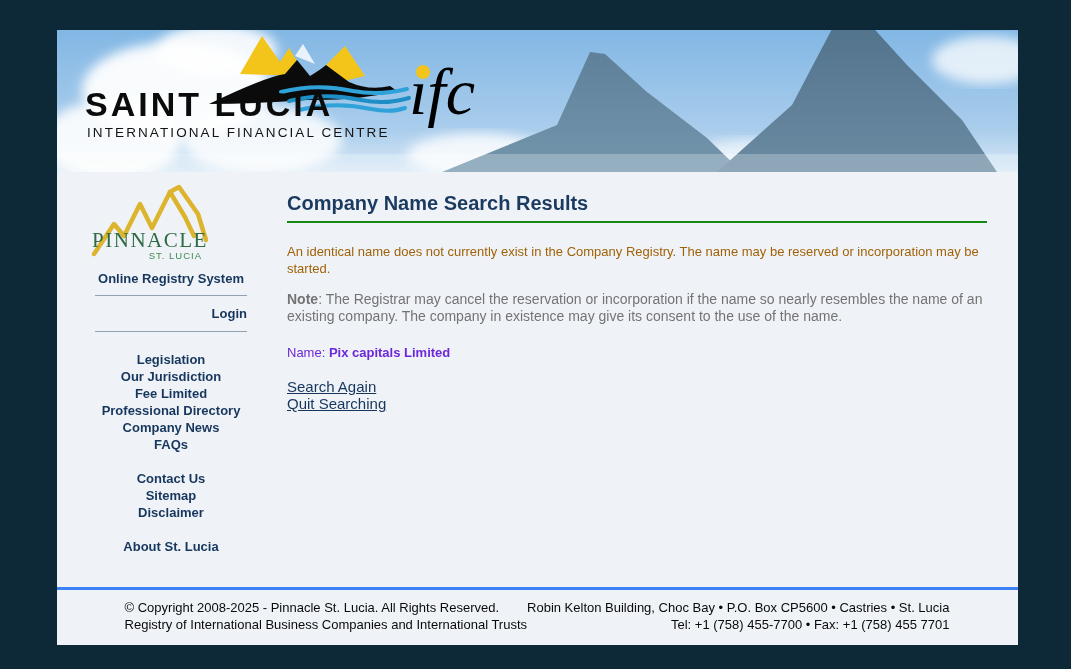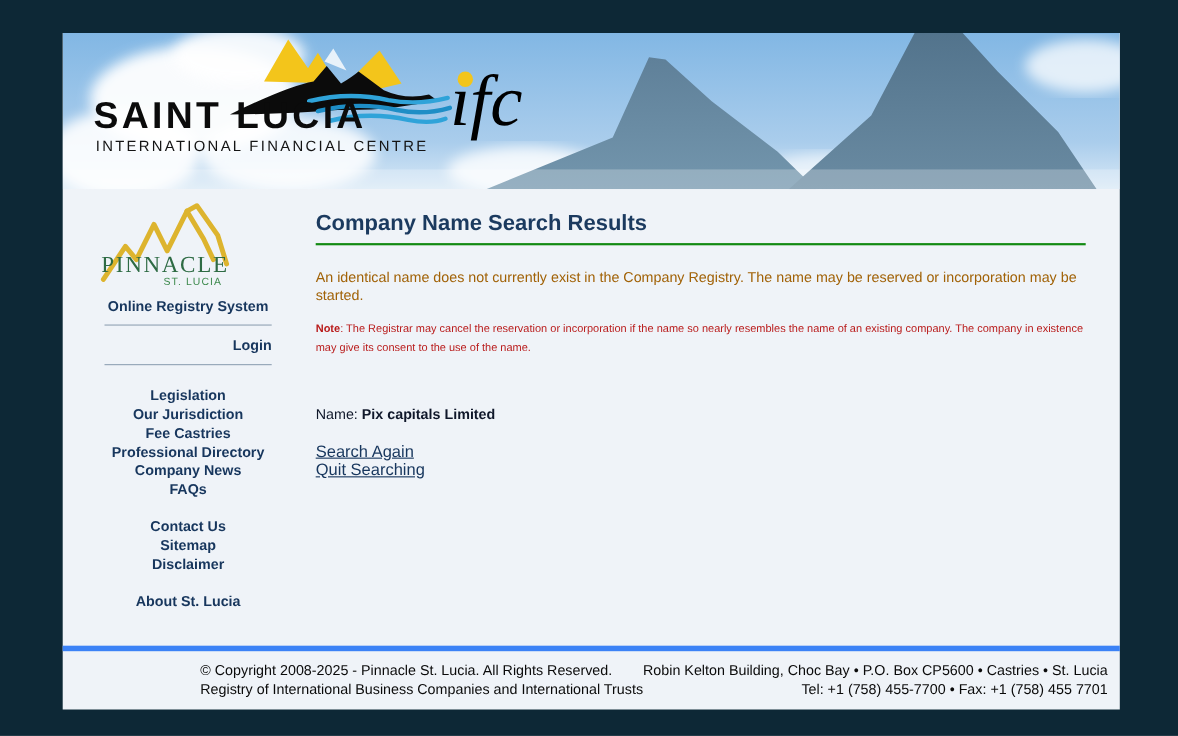--- a/index.html
+++ b/index.html
@@ -29,31 +29,31 @@
   .login-link { text-align:right; cursor:pointer; margin:9px 0; }
   .side-nav { text-align:center; margin-top:19px; }
   .side-nav .nav-item { cursor:pointer; margin:0; }
   .gap { height:17px; }
 
   
   .main { flex:1; padding:20px 31px 0 0; }
   .page-title { font-size:20px; font-weight:bold; color:#1b3a5f; margin:0 0 6px 0; }
   .green-rule { border:none; border-top:2px solid #128a12; margin:0 0 20px 0; }
   .result-text { font-size:13px; color:#a16207; line-height:17px; margin:0 0 14px 0; max-width:700px; }
-  .note-text { font-size:10px; color:#b91c1c; line-height:17px; margin:0 0 14px 0; max-width:700px; }
+  .note-text { font-size:14px; color:#737373; line-height:17px; margin:0 0 14px 0; max-width:700px; }
   .note-text b { font-weight:bold; }
-  .name-line { font-size:13px; color:#0f172a; margin:44px 0 0 0; }
+  .name-line { font-size:13px; color:#6d28d9; margin:20px 0 0 0; }
   .name-line .name-value { font-weight:bold; }
   .action-links { margin-top:18px; font-size:15px; line-height:17px; }
   .action-link { display:block; color:#17365d; text-decoration:underline; cursor:pointer; width:max-content; }
 
   
   .footer {
-    flex:0 0 58px; border-top:5px solid #3b82f6;
-    display:flex; justify-content:flex-end;
+    flex:0 0 58px; border-top:3px solid #3b82f6;
+    display:flex; justify-content:center;
     padding:9px 11px 0 10px;
     font-size:13px; line-height:17px; color:#0a0a0a;
   }
   .footer .right { text-align:right; }
 </style>
 </head>
 <body>
 
 <div class="page">
 
@@ -137,21 +137,21 @@
 
       <div class="sidebar-inner">
         <div class="registry-link link-hover">Online Registry System</div>
         <hr class="side-rule">
         <div class="login-link link-hover">Login</div>
         <hr class="side-rule">
 
         <div class="side-nav">
           <div class="nav-item link-hover">Legislation</div>
           <div class="nav-item link-hover">Our Jurisdiction</div>
-          <div class="nav-item link-hover">Fee Castries</div>
+          <div class="nav-item link-hover">Fee Limited</div>
           <div class="nav-item link-hover">Professional Directory</div>
           <div class="nav-item link-hover">Company News</div>
           <div class="nav-item link-hover">FAQs</div>
 
           <div class="gap"></div>
 
           <div class="nav-item link-hover">Contact Us</div>
           <div class="nav-item link-hover">Sitemap</div>
           <div class="nav-item link-hover">Disclaimer</div>
 

